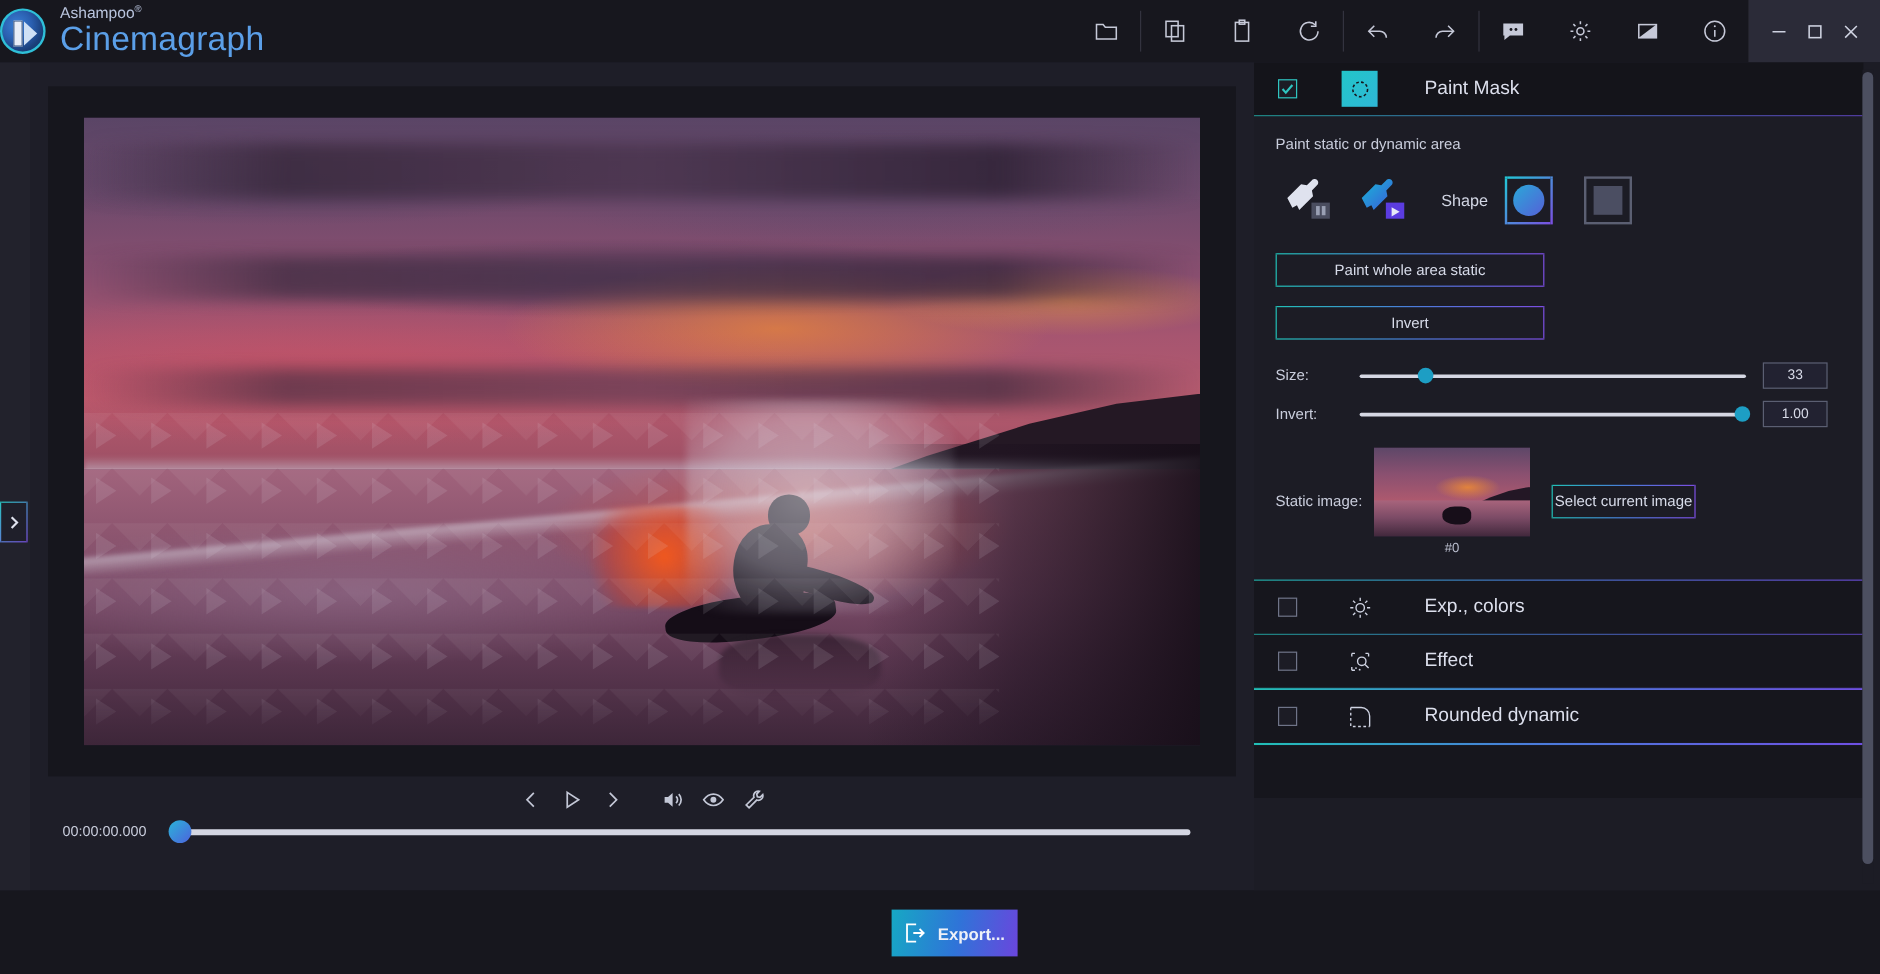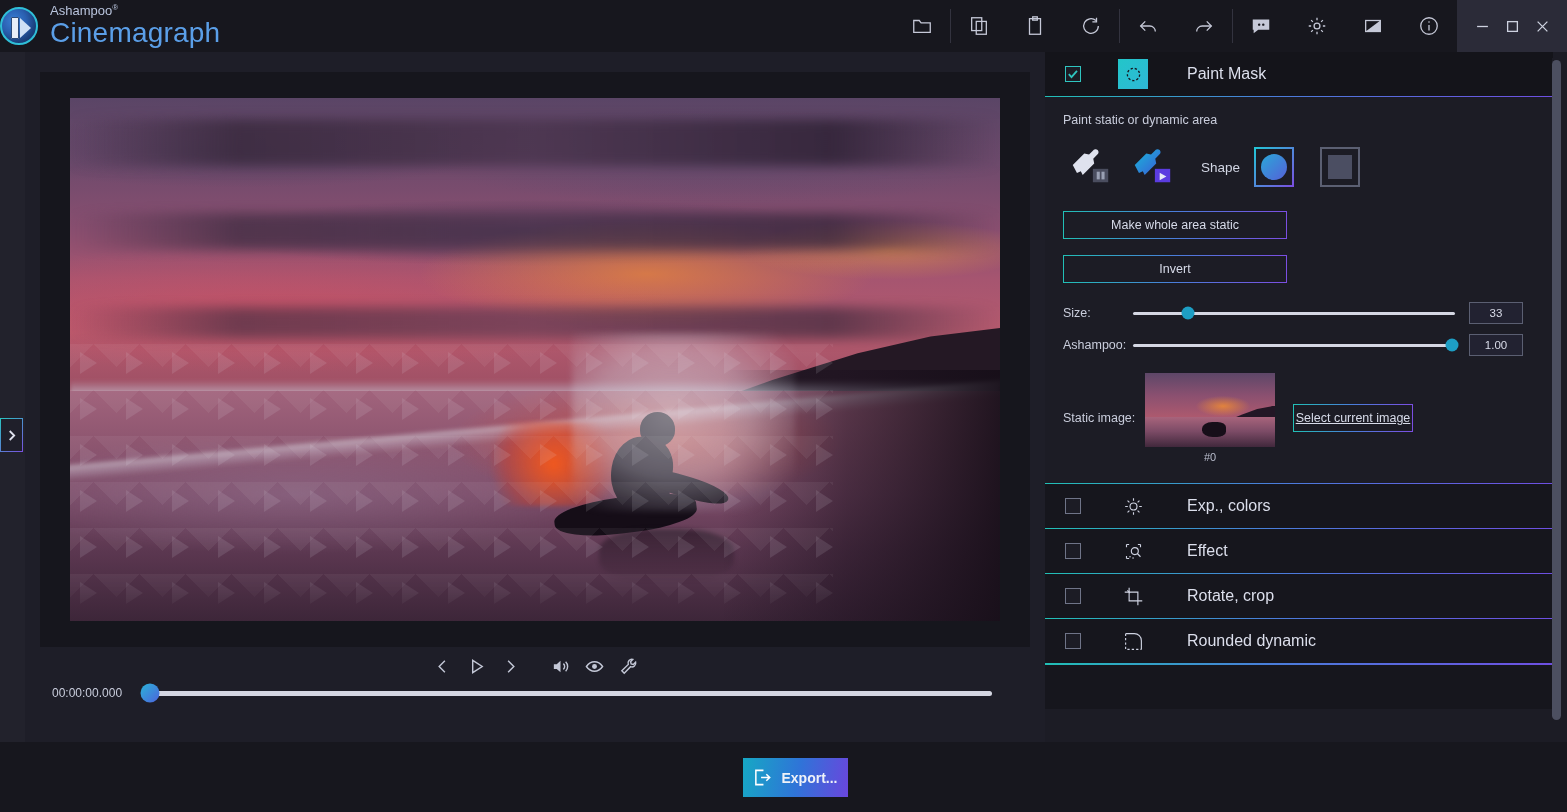--- a/index.html
+++ b/index.html
@@ -307,21 +307,21 @@
   .thumb .t-hill {
     position:absolute; right:0; top:44%; width:36%; height:20%;
     background:#231725; clip-path: polygon(100% 0,100% 100%,0 100%,30% 60%,62% 24%);
   }
   .thumb .t-beach {
     position:absolute; left:0; top:60%; width:100%; height:40%;
     background: linear-gradient(180deg,#a8647c 0%, #7c4b66 48%, #41283c 100%);
   }
   .thumb .t-fig { position:absolute; left:44%; top:66%; width:18%; height:20%; background:#170e19; border-radius:44% 36% 38% 46%; }
   .thumb-cap { font-size: 11px; color:#b9bdcd; margin-top: 4px; }
-  .sel-img-btn { width: 120px; height: 28px; margin-left: 18px; text-decoration: underline; }
+  .sel-img-btn { width: 120px; height: 28px; margin-left: 18px; }
 
   .scrollbar {
     position:absolute; right: 6px; top: 6px; width: 9px; height: 678px;
     background:#1c1c25;
   }
   .scroll-thumb {
     position:absolute; left:0; top:2px; width:9px; height: 660px;
     background:#4c4f60; border-radius:5px; cursor:pointer;
   }
 </style>
@@ -664,37 +664,37 @@
           <div class="shape-box sel">
             <div class="circle-fill"></div>
           </div>
           <div style="width:26px"></div>
           <div class="shape-box">
             <div class="square-fill"></div>
           </div>
         </div>
 
         <div class="btn-row">
-          <div class="gbtn">Make whole area static</div>
+          <div class="gbtn">Paint whole area static</div>
         </div>
         <div class="btn-row">
           <div class="gbtn">Invert</div>
         </div>
 
         <div style="height:12px"></div>
 
         <div class="slider-row">
           <div class="sl-label">Size:</div>
           <div class="sl-track">
             <div class="sl-handle" id="slSize" style="left: 17%;"></div>
           </div>
           <div class="sl-value">33</div>
         </div>
         <div class="slider-row">
-          <div class="sl-label">Ashampoo:</div>
+          <div class="sl-label">Invert:</div>
           <div class="sl-track">
             <div class="sl-handle" id="slOpa" style="left: 99%;"></div>
           </div>
           <div class="sl-value">1.00</div>
         </div>
 
         <div class="static-row">
           <div class="static-label">Static image:</div>
           <div class="thumb-wrap">
             <div class="thumb">
@@ -728,31 +728,20 @@
             <path d="M4 4h5M4 4v5M20 4h-5M20 4v5M4 20h5M4 20v-5" stroke-dasharray="3 2"></path>
             <circle cx="13.5" cy="11.5" r="4"></circle>
               <path d="M16.6 14.6l3.4 3.4"></path>
             <circle cx="8" cy="18" r=".9" fill="#cfd3e2" stroke="none"></circle>
             <circle cx="11.5" cy="19.5" r=".9" fill="#cfd3e2" stroke="none"></circle>
           </svg>
         </div>
         <div class="htitle">Effect</div>
       </div>
       <div class="divider"></div>
-      <div class="sec-header">
-        <div class="chk"></div>
-        <div class="hicon">
-          <svg viewBox="0 0 24 24">
-              <path d="M7 2v15h15"></path>
-              <path d="M2 7h15v15"></path>
-              <path d="M5 5l3 3"></path>
-            </svg>
-        </div>
-        <div class="htitle">Rotate, crop</div>
-      </div>
       <div class="divider"></div>
       <div class="sec-header">
         <div class="chk"></div>
         <div class="hicon">
           <svg viewBox="0 0 24 24">
             <path d="M3 3v18h18" stroke-dasharray="2.6 2.4"></path>
             <path d="M3 3h10a8 8 0 0 1 8 8v10" stroke-dasharray="0"></path>
           </svg>
         </div>
         <div class="htitle">Rounded dynamic</div>

